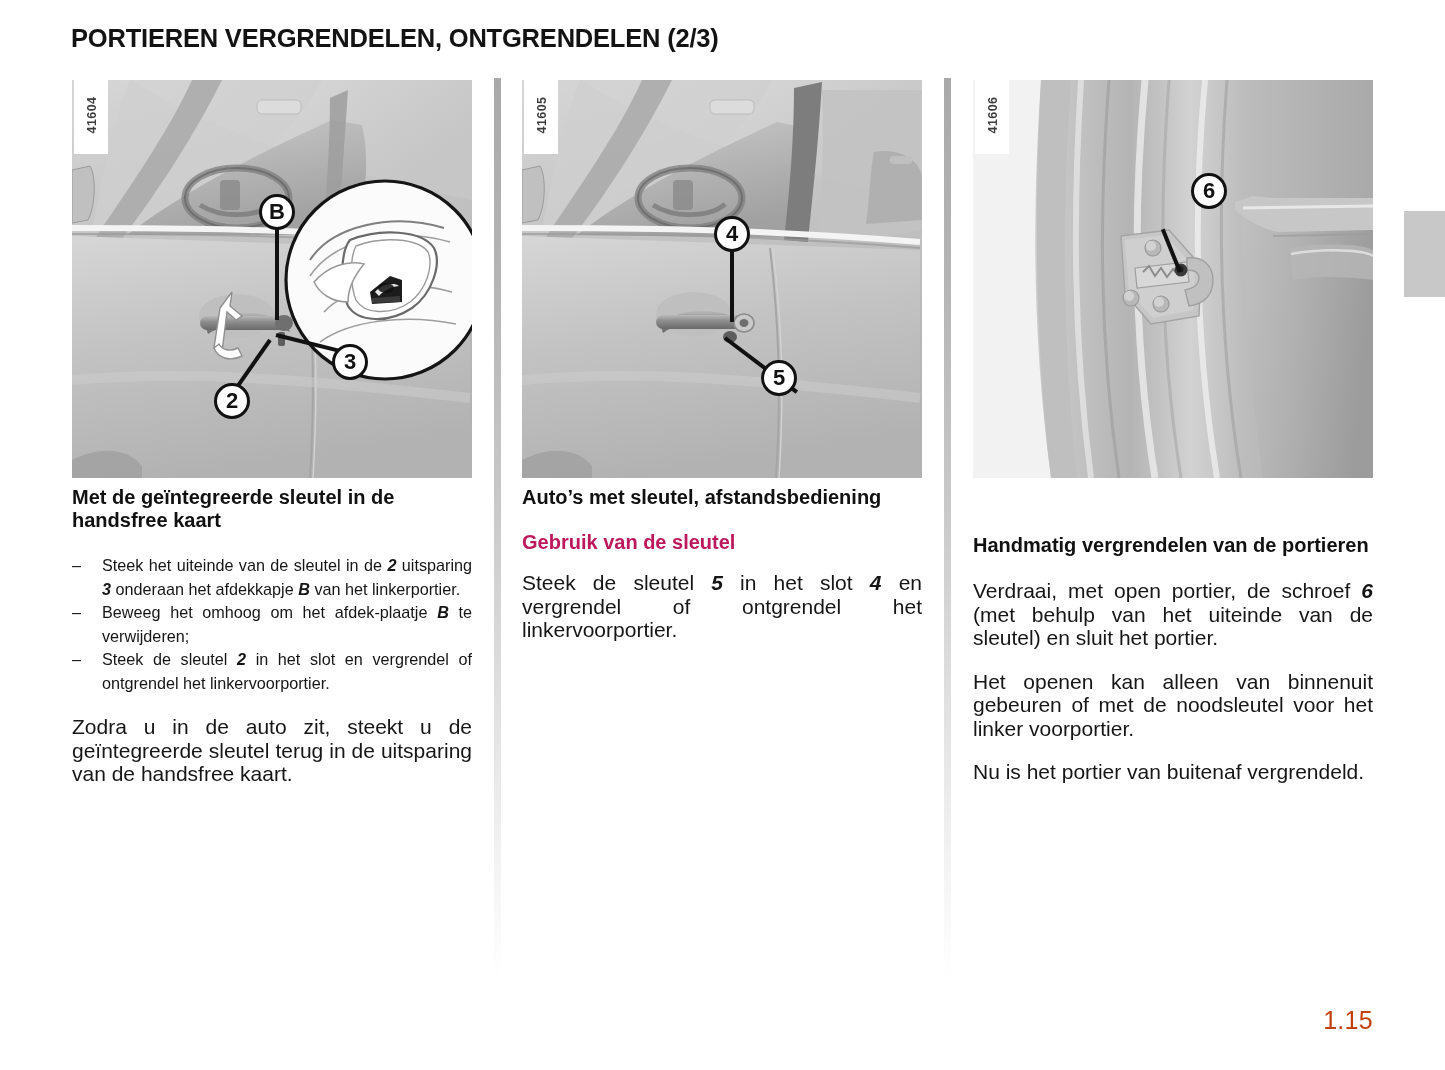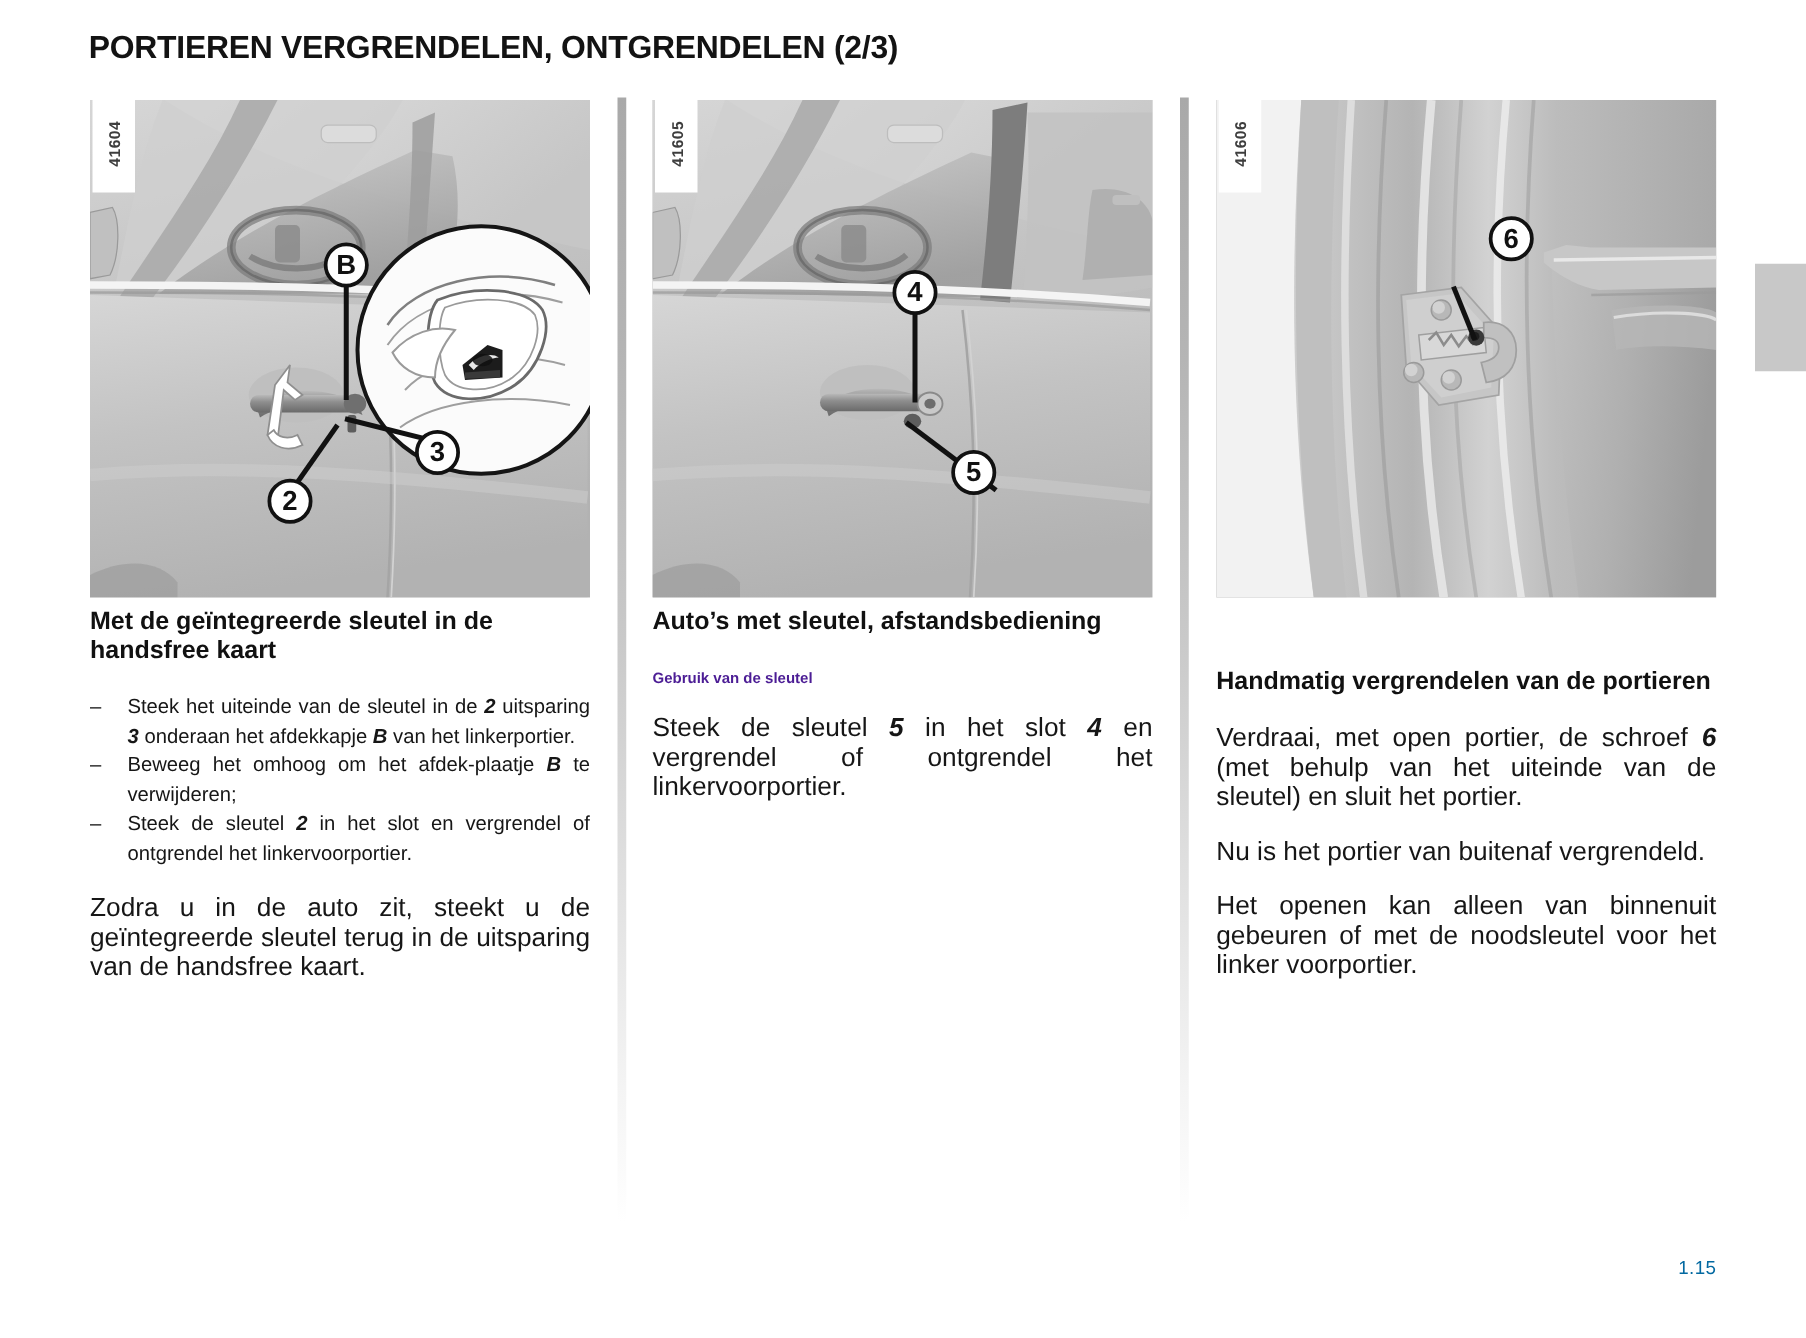--- a/index.html
+++ b/index.html
@@ -140,24 +140,24 @@
 
   h2.sect {
     margin: 0 0 22px 0;
     font-size: 20px;
     line-height: 23px;
     font-weight: bold;
     color: #111;
   }
   h3.sub {
     margin: 0 0 18px 0;
-    font-size: 12px;
+    font-size: 20px;
     line-height: 22px;
     font-weight: bold;
-    color: #4c1d95;
+    color: #be185d;
   }
   p.para {
     margin: 0 0 20px 0;
     font-size: 21px;
     line-height: 23.5px;
     text-align: justify;
     color: #161616;
   }
   p.para:last-child { margin-bottom: 0; }
   ul.dashlist {
@@ -181,22 +181,22 @@
     font-size: 16.2px;
     line-height: 23.5px;
   }
   b.num { font-weight: bold; font-style: italic; }
 
   
   .page-num {
     position: absolute;
     right: 72px;
     top: 1006px;
-    font-size: 15px;
-    color: #0369a1;
+    font-size: 25px;
+    color: #c2410c;
     letter-spacing: 0.3px;
   }
 
   
   .art { position: absolute; inset: 0; }
 </style>
 </head>
 <body>
 
 <div class="page">
@@ -480,19 +480,19 @@
 
   <div class="body-col c2">
     <h2 class="sect">Auto’s met sleutel, afstandsbediening</h2>
     <h3 class="sub">Gebruik van de sleutel</h3>
     <p class="para rich">Steek de sleutel <b class="num">5</b> in het slot <b class="num">4</b> en vergrendel of ontgrendel het linkervoorportier.</p>
   </div>
 
   <div class="body-col c3">
     <h2 class="sect">Handmatig vergrendelen van de portieren</h2>
     <p class="para rich">Verdraai, met open portier, de schroef <b class="num">6</b> (met behulp van het uiteinde van de sleutel) en sluit het portier.</p>
+    <p class="para">Het openen kan alleen van binnenuit gebeuren of met de noodsleutel voor het linker voorportier.</p>
     <p class="para">Nu is het portier van buitenaf vergrendeld.</p>
-    <p class="para">Het openen kan alleen van binnenuit gebeuren of met de noodsleutel voor het linker voorportier.</p>
   </div>
 
   <div class="page-num">1.15</div>
 
 </div>
 
 </body></html>

